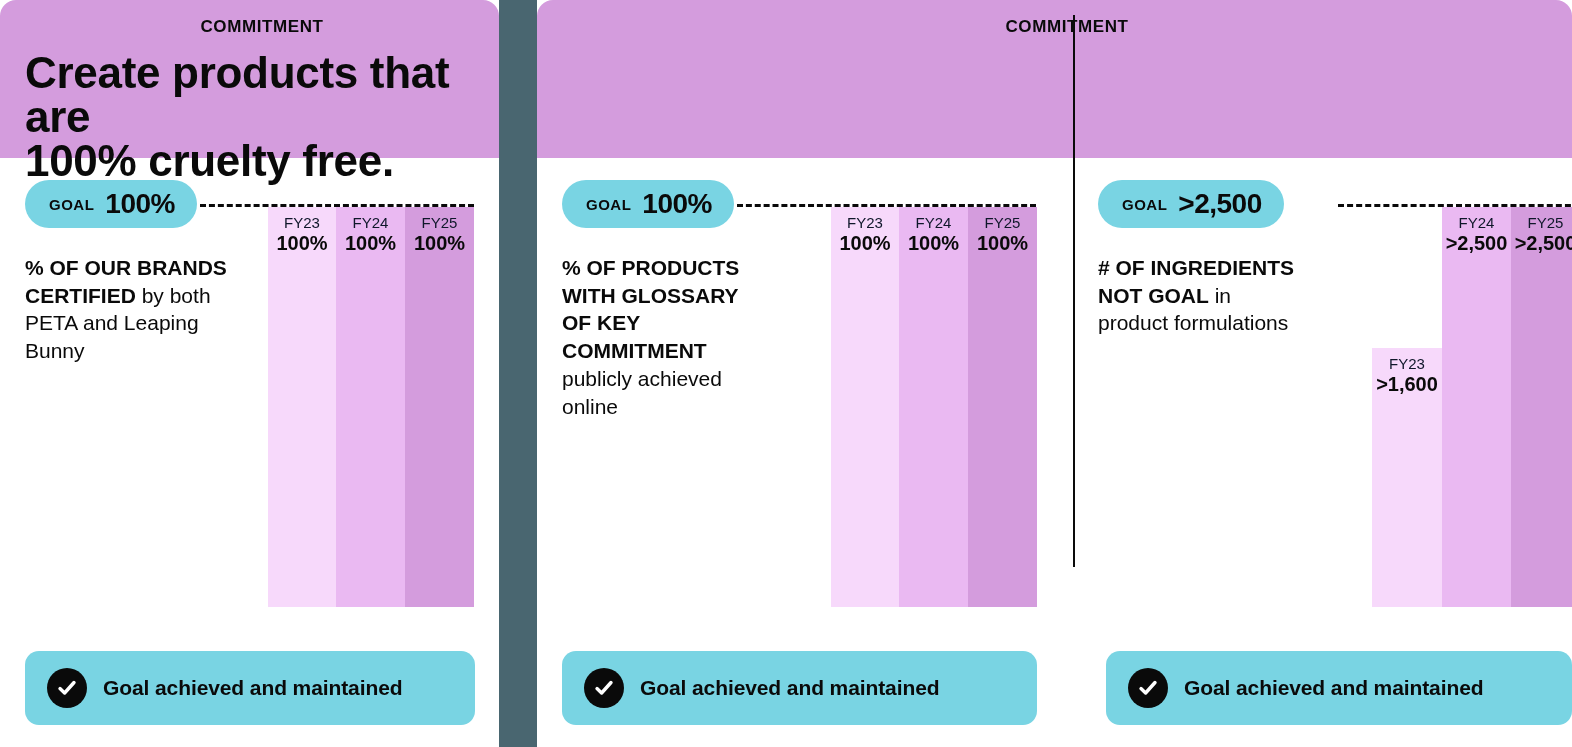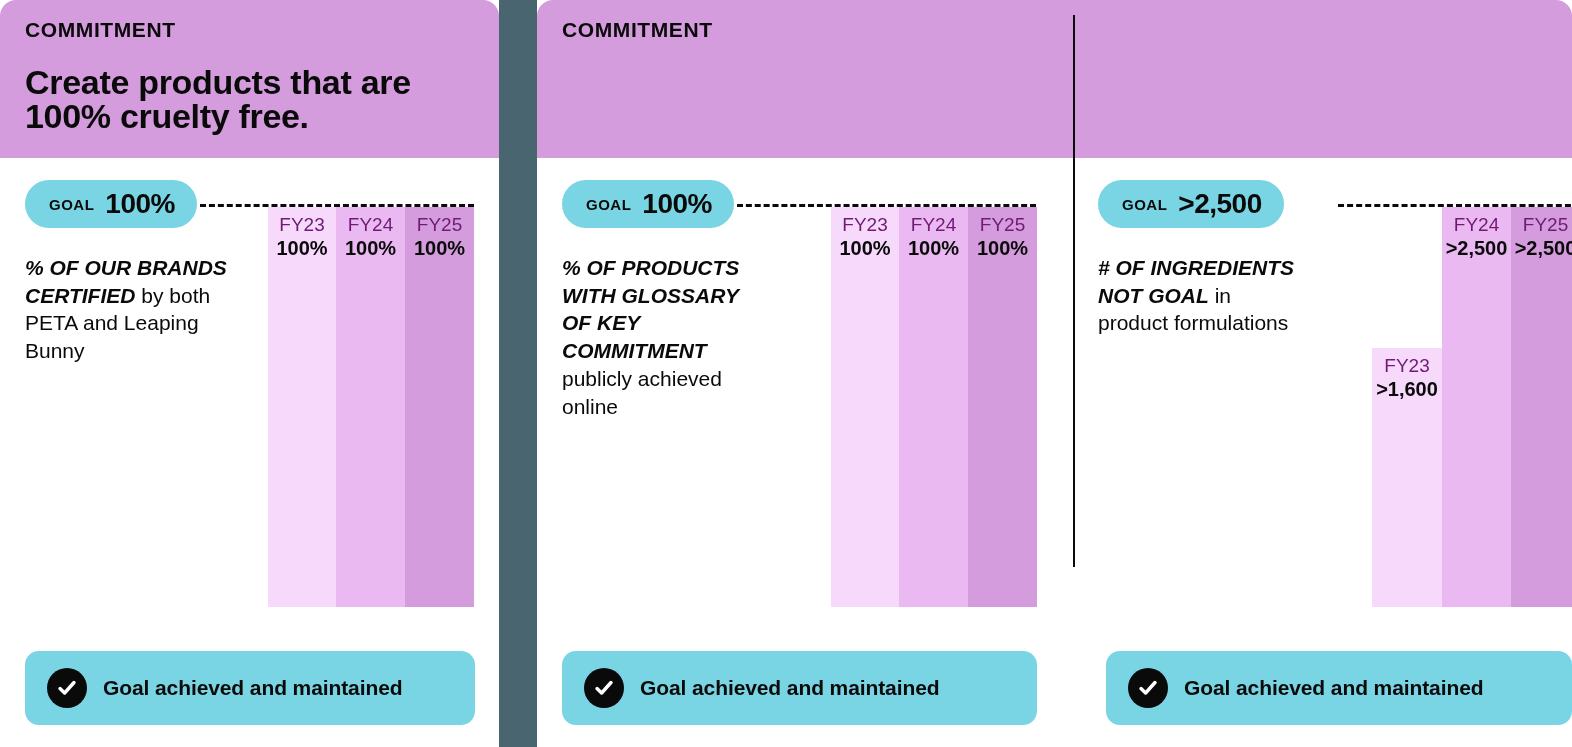--- a/index.html
+++ b/index.html
@@ -46,30 +46,31 @@
     position: absolute;
     left: 0;
     top: 0;
     width: 100%;
     height: 158px;
     background: #d49cdd;
     padding: 18px 0 0 25px;
   }
 
   .commitment-kicker {
-    font-size: 21px;
+    font-size: 17px;
     font-weight: bold;
     letter-spacing: 0.6px;
     color: #0a0a0a;
     line-height: 1.1;
+    text-align: center;
   }
 
   .commitment-title {
-    margin-top: 24px;
-    font-size: 34px;
+    margin-top: 14px;
+    font-size: 44px;
     font-weight: bold;
     letter-spacing: -0.3px;
     line-height: 1.0;
     color: #0a0a0a;
     white-space: pre-line;
   }
 
   
   .metric {
     position: absolute;
@@ -131,21 +132,21 @@
   
   .metric-desc {
     position: absolute;
     left: 25px;
     top: 96px;
     width: 205px;
     font-size: 21px;
     line-height: 1.32;
     color: #0a0a0a;
   }
-  .metric-desc b { font-weight: bold; font-style: italic; }
+  .metric-desc b { font-weight: bold; }
   .metric-desc .reg { font-weight: normal; }
 
   
   .bars {
     position: absolute;
     bottom: 140px;
     display: flex;
     align-items: flex-end;
     height: 400px;
   }
@@ -153,23 +154,23 @@
   .bar {
     position: relative;
     height: 100%;
     display: flex;
     flex-direction: column;
     align-items: center;
     padding-top: 7px;
   }
 
   .bar-year {
-    font-size: 19px;
+    font-size: 15px;
     font-weight: normal;
-    color: #701a75;
+    color: #0f172a;
     line-height: 1.15;
   }
 
   .bar-value {
     font-size: 20px;
     font-weight: bold;
     color: #0a0a0a;
     line-height: 1.2;
     white-space: nowrap;
   }

